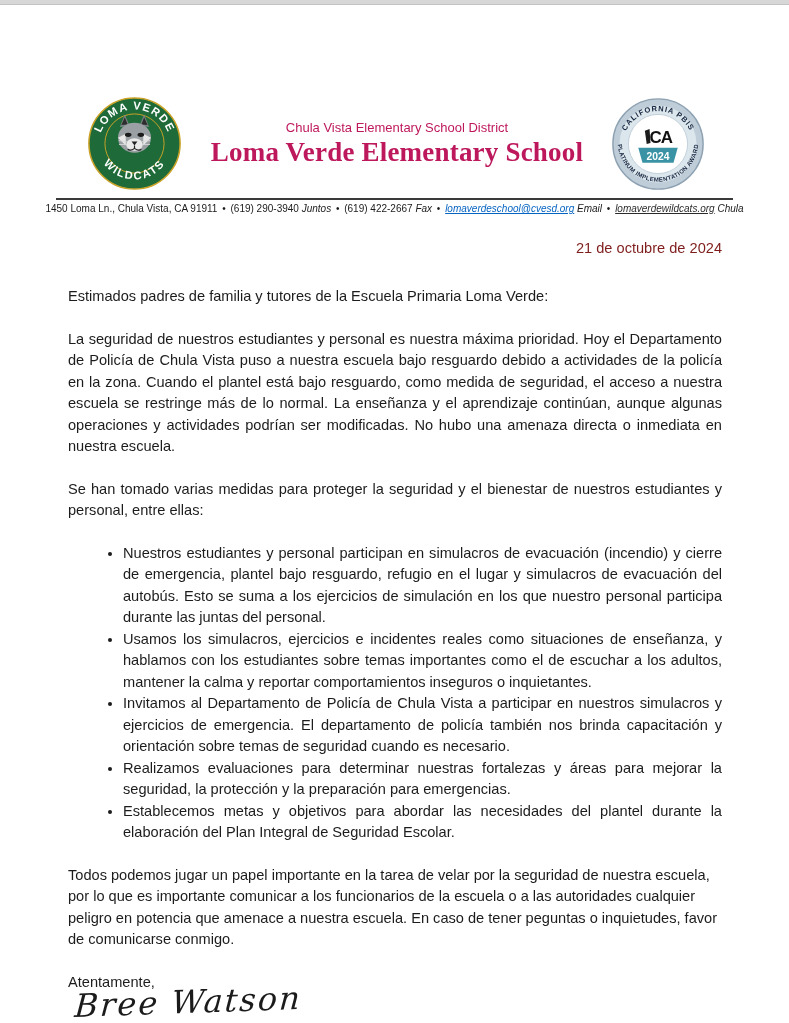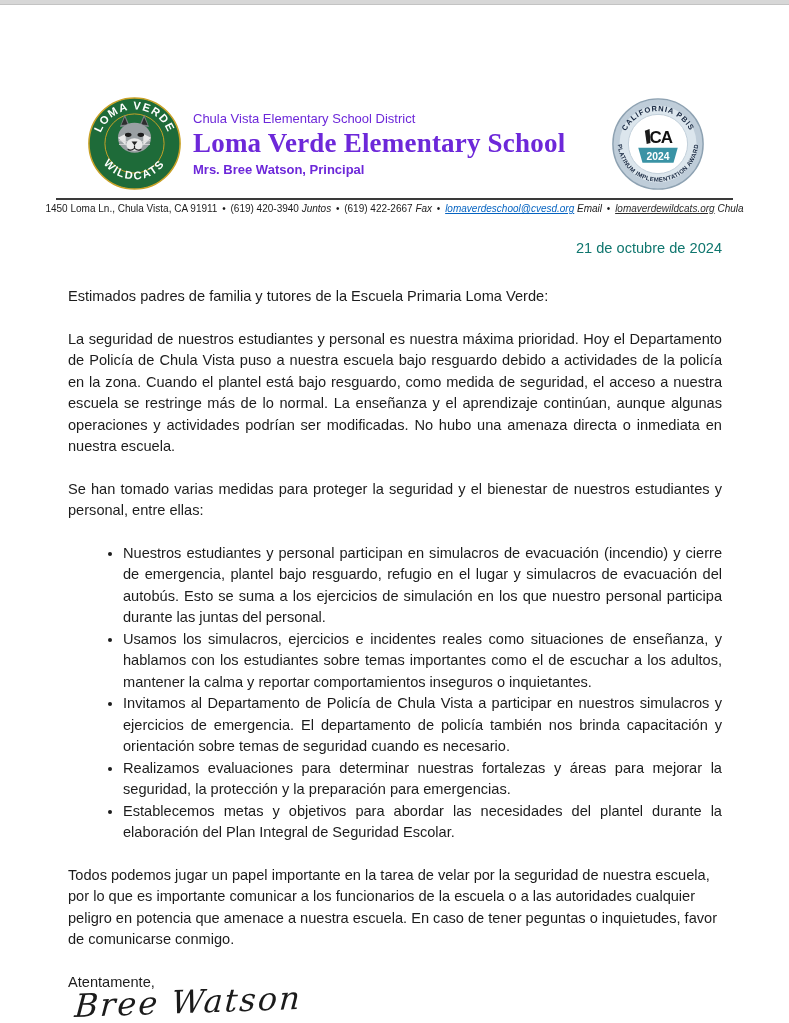--- a/index.html
+++ b/index.html
@@ -17,21 +17,21 @@
     background: #d7d7d7;
     border-bottom: 1px solid #c3c3c3;
   }
   .letterhead {
     margin-top: 90px;
     padding: 0 84px 0 86px;
     display: flex;
     align-items: center;
     justify-content: space-between;
   }
-  .lh-center { flex: 1; padding: 0 10px; color: #6d28d9; }
+  .lh-center { flex: 1; text-align: center; padding: 0 10px; color: #be185d; }
   .district { font-size: 13px; }
   .school-name {
     font-family: "Liberation Serif", serif;
     font-weight: 700;
     font-size: 27px;
     margin-top: 2px;
     letter-spacing: 0.2px;
   }
   .motto {
     font-family: "Liberation Serif", serif;
@@ -53,21 +53,21 @@
   }
   .contact-line .lbl { font-style: italic; }
   .contact-line .sep { padding: 0 2px; }
   .contact-line a.blue-link { color: #0563c1; font-style: italic; }
   .contact-line a.dark-link { color: #2b2b2b; text-decoration: underline; font-style: italic; }
   .date-row {
     margin-top: 26px;
     padding-right: 67px;
     text-align: right;
     font-size: 14.6px;
-    color: #0f766e;
+    color: #7f1d1d;
   }
   .letter-body {
     padding: 0 67px 0 68px;
     font-size: 14.6px;
     line-height: 21.5px;
     color: #1c1c1c;
   }
   .salutation { margin-top: 30px; }
   .para { margin-top: 21px; text-align: justify; }
   .para.ragged { text-align: left; }
@@ -124,21 +124,20 @@
         <textPath href="#lv-top" startOffset="50%" text-anchor="middle">LOMA VERDE</textPath>
       </text>
       <text font-size="11.5" font-weight="bold" fill="#ffffff" letter-spacing="1.8">
         <textPath href="#lv-bot" startOffset="50%" text-anchor="middle">WILDCATS</textPath>
       </text>
     </svg>
 
     <div class="lh-center">
       <div class="district">Chula Vista Elementary School District</div>
       <div class="school-name">Loma Verde Elementary School</div>
-      <div class="principal">Mrs. Bree Watson, Principal</div>
     </div>
 
     <svg width="94" height="94" viewBox="0 0 100 100">
       <circle cx="50" cy="50" r="48" fill="#bfcdd9" stroke="#8ea2b2" stroke-width="1.5"></circle>
       <circle cx="50" cy="50" r="41" fill="#dce6ed"></circle>
       <circle cx="50" cy="50" r="31.5" fill="#ffffff" stroke="#c0ced9" stroke-width="1"></circle>
       <path d="M 29,54 L 71,54 L 66.5,70 L 33.5,70 Z" fill="#3a93a5"></path>
       <text x="50" y="66.5" font-size="11" font-weight="bold" fill="#ffffff" text-anchor="middle">2024</text>
       <polygon points="36,36 41,34 42,49 38,50" fill="#1c1c1c"></polygon>
       <text x="53" y="49" font-size="18" font-weight="bold" fill="#111111" text-anchor="middle" letter-spacing="-1">CA</text>
@@ -150,21 +149,21 @@
       <text font-size="6.4" font-weight="bold" fill="#16263f" letter-spacing="0.4">
         <textPath href="#pb-bot" startOffset="50%" text-anchor="middle">PLATINUM IMPLEMENTATION AWARD</textPath>
       </text>
     </svg>
   </div>
 
   <div class="divider"></div>
 
   <div class="contact-line"><span>1450 Loma Ln., Chula Vista, CA  91911</span>
     <span class="sep">•</span>
-    <span>(619) 420-3940</span>
+    <span>(619) 290-3940</span>
     <span class="lbl">Juntos</span>
     <span class="sep">•</span>
     <span>(619) 422-2667</span>
     <span class="lbl">Fax</span>
     <span class="sep">•</span>
     <a href="#" class="blue-link">lomaverdeschool@cvesd.org</a>
     <span class="lbl">Email</span>
     <span class="sep">•</span>
     <a href="#" class="dark-link">lomaverdewildcats.org</a>
     <span class="lbl">Chula</span>

